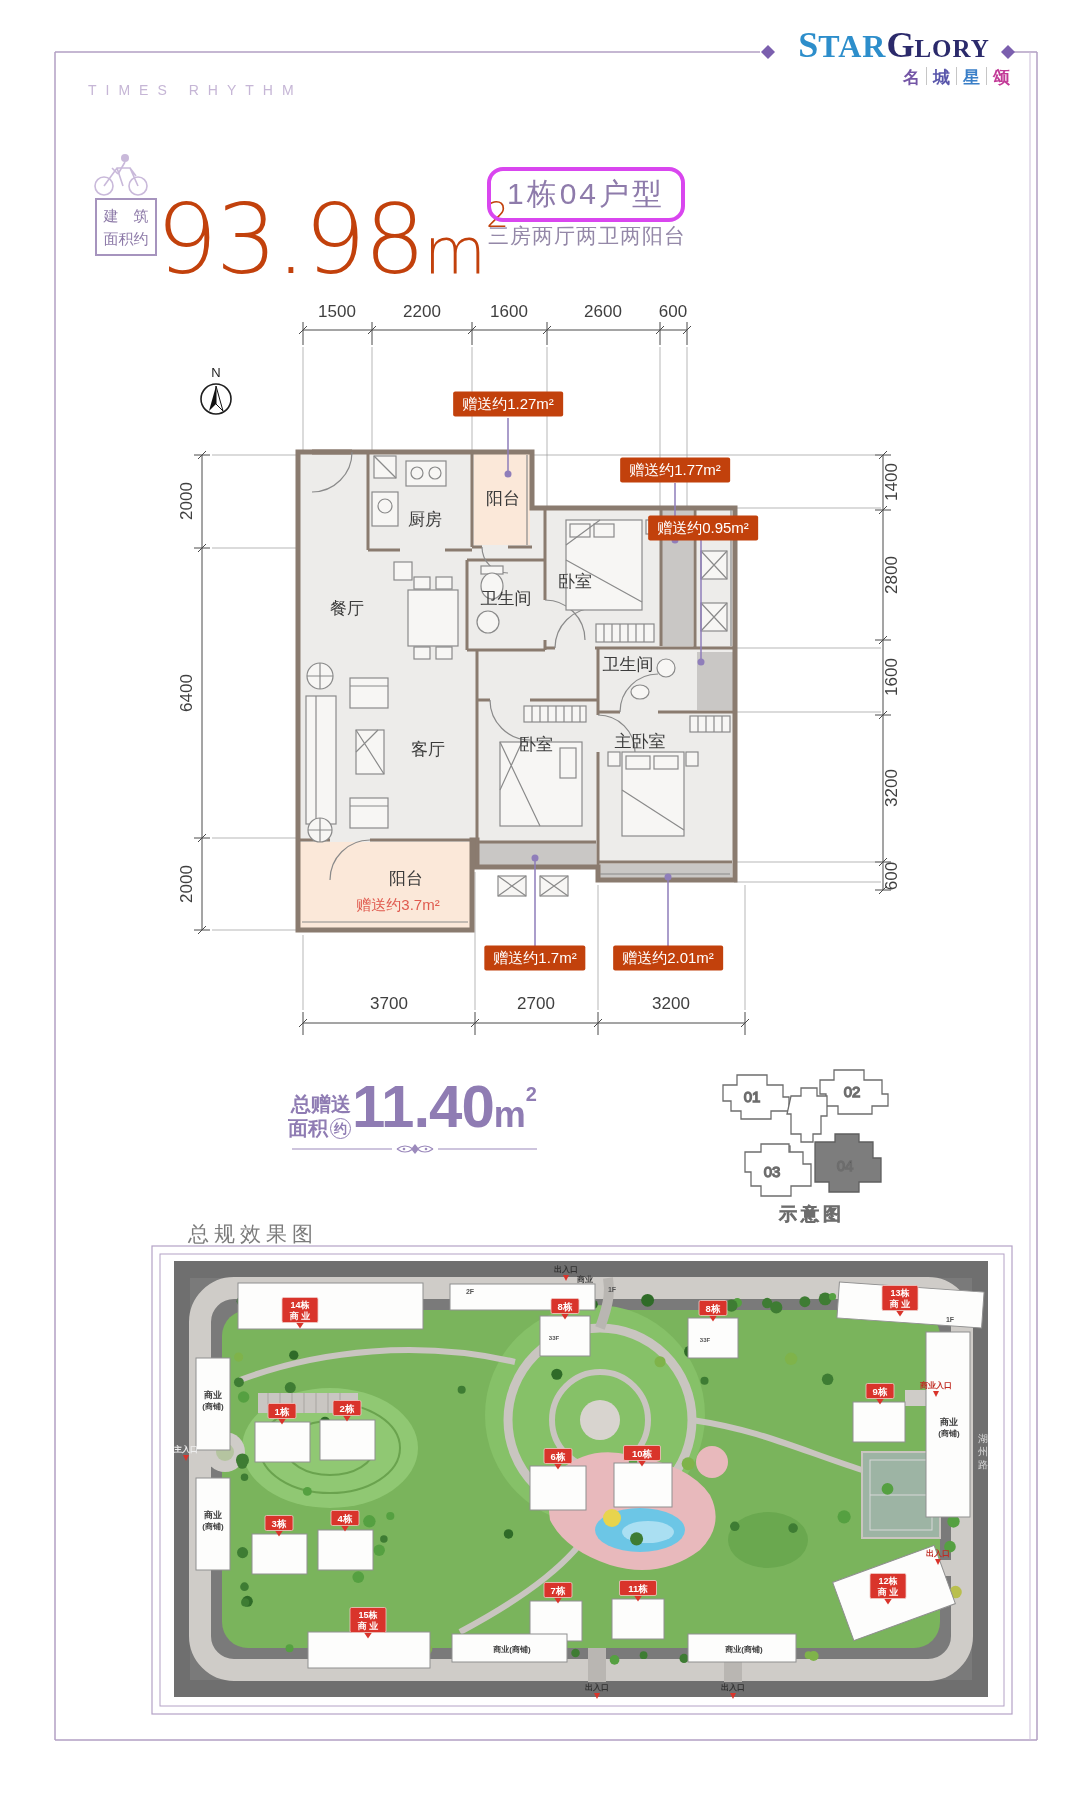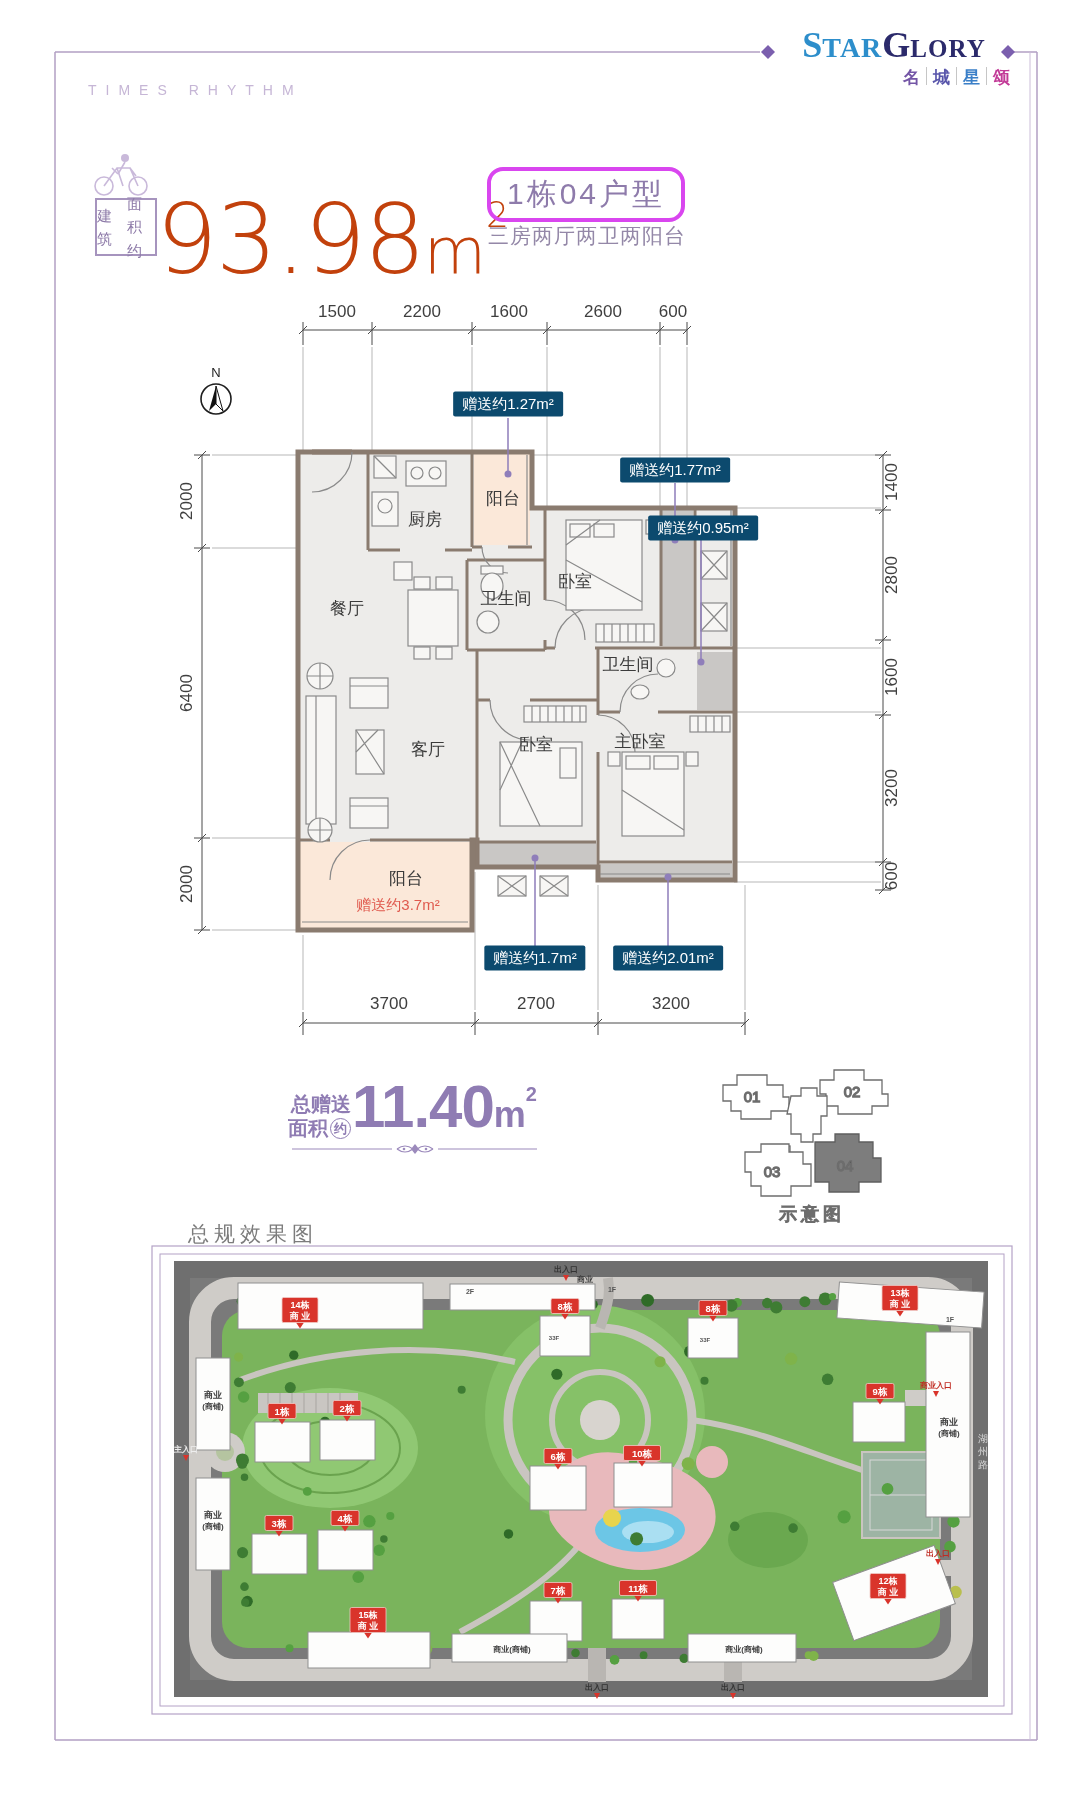--- a/index.html
+++ b/index.html
@@ -5,39 +5,39 @@
   html,body{margin:0;padding:0;background:#fff;}
   body{font-family:"Liberation Sans","DejaVu Sans",sans-serif;}
   .page{position:relative;width:1080px;height:1796px;background:#fff;overflow:hidden;}
   .abs{position:absolute;}
   .overlay{position:absolute;left:0;top:0;z-index:1;}
   .z2{z-index:2;}
   
   .kicker{left:88px;top:82px;font-size:14px;letter-spacing:9px;color:#c6b6d6;font-weight:400;}
   .title{left:86px;top:100px;font-size:30px;letter-spacing:4px;color:#8d8d8d;font-weight:500;}
   .areabox{left:95px;top:198px;width:58px;height:54px;border:2px solid #a694be;color:#8d7aa8;
-           font-size:15px;display:flex;justify-content:center;align-items:center;line-height:1.55;}
+           font-size:15px;display:flex;flex-direction:column;justify-content:center;align-items:center;line-height:1.55;}
   .bignum{left:156px;top:144px;color:#c2410c;white-space:nowrap;margin-top:39px;}
   .bignum .v{font-family:"DejaVu Sans",sans-serif;font-weight:300;font-size:97px;letter-spacing:-2px;}
   .bignum .u{font-family:"DejaVu Sans",sans-serif;font-weight:300;font-size:64px;}
   .bignum .s{font-family:"DejaVu Sans",sans-serif;font-weight:300;font-size:36px;vertical-align:46px;}
   .unitbadge{left:487px;top:167px;border:4px solid #d946ef;border-radius:16px;padding:3px 16px;
              font-size:30px;color:#8e7bab;letter-spacing:3px;}
   .subtitle{left:488px;top:222px;font-size:21px;color:#9488a8;letter-spacing:1px;}
   
   .logo-en{left:778px;top:24px;width:232px;text-align:center;font-family:"Liberation Serif","DejaVu Serif",serif;white-space:nowrap;}
   .logo-en .b1{font-size:36px;font-weight:bold;color:#2d8ecb;}
-  .logo-en .b2{font-size:28px;font-weight:bold;color:#2d8ecb;letter-spacing:1px;}
+  .logo-en .b2{font-size:32px;font-weight:bold;color:#2d8ecb;letter-spacing:1px;}
   .logo-en .b3{font-size:36px;font-weight:bold;color:#2b2a6b;}
   .logo-en .b4{font-size:25px;font-weight:bold;color:#2b2a6b;letter-spacing:1px;}
   .logo-cn{left:778px;top:66px;width:232px;text-align:right;font-size:17px;font-weight:bold;white-space:nowrap;}
   .logo-cn .sep{display:inline-block;border-left:1px solid #c6c6c6;height:18px;margin:0 6px;vertical-align:-2px;}
   .c0{color:#7456a6;} .c1{color:#5956ab;} .c2{color:#3a7fc8;} .c3{color:#c23a97;}
   
-  .chip{position:absolute;transform:translate(-50%,-50%);background:#0c4a6e;color:#fff;font-size:15px;
+  .chip{position:absolute;transform:translate(-50%,-50%);background:#c2410c;color:#fff;font-size:15px;
         padding:3px 9px;border-radius:2px;white-space:nowrap;z-index:3;}
   
   .total-label{left:288px;top:1093px;color:#8f7cb3;font-weight:bold;font-size:20px;line-height:1.1;text-align:right;}
   .total-label .row2{display:flex;align-items:center;justify-content:flex-end;margin-top:2px;}
   .total-label .circ{display:inline-block;width:19px;height:19px;border:1.5px solid #8f7cb3;border-radius:50%;
         font-size:13px;line-height:19px;text-align:center;margin-left:2px;font-weight:bold;}
   .total-value{left:352px;top:1072px;color:#8f7cb3;white-space:nowrap;}
   .total-value .v{font-size:60px;font-weight:bold;letter-spacing:-1px;}
   .total-value .u{font-size:36px;font-weight:bold;}
   .total-value .s{font-size:20px;vertical-align:26px;font-weight:bold;}

